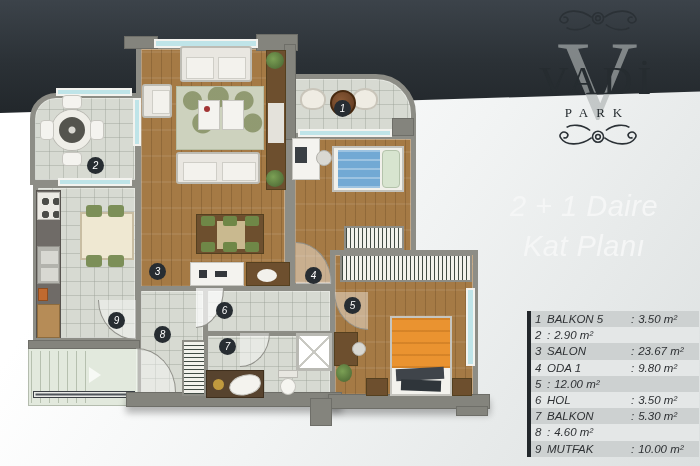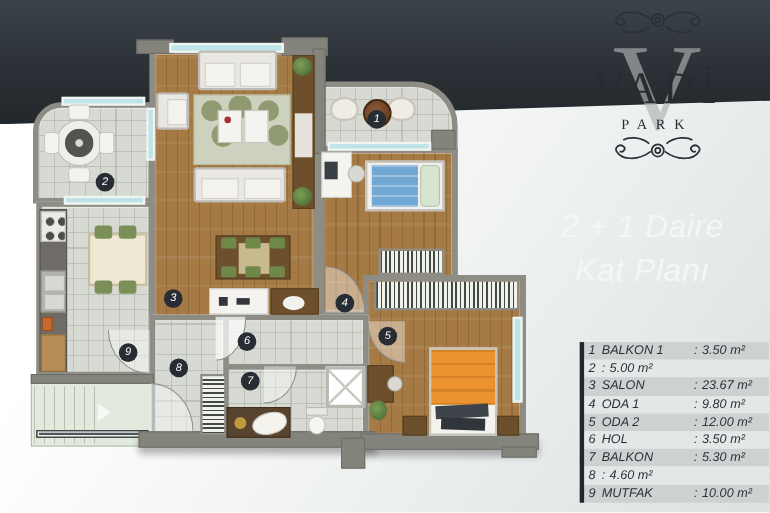--- a/index.html
+++ b/index.html
@@ -244,44 +244,43 @@
 
   <div class="abs title" style="z-index:3;">
     <div>2 + 1 Daire</div>
     <div>Kat Planı</div>
   </div>
 
   <div class="abs legend" style="z-index:3;">
     <div class="lbar"></div>
     <div class="lrow r-odd">
         <span class="ln">1</span>
-        <span class="lname">BALKON 1</span>
+        <span class="lname">BALKON 5</span>
         <span class="lcolon">:</span>
         <span class="larea">3.50 m²</span>
       </div>
     <div class="lrow r-even">
         <span class="ln">2</span>
         <span class="lcolon">:</span>
-        <span class="larea">5.00 m²</span>
+        <span class="larea">2.90 m²</span>
       </div>
     <div class="lrow r-odd">
         <span class="ln">3</span>
         <span class="lname">SALON</span>
         <span class="lcolon">:</span>
         <span class="larea">23.67 m²</span>
       </div>
     <div class="lrow r-even">
         <span class="ln">4</span>
         <span class="lname">ODA 1</span>
         <span class="lcolon">:</span>
         <span class="larea">9.80 m²</span>
       </div>
     <div class="lrow r-odd">
         <span class="ln">5</span>
-        <span class="lname">ODA 2</span>
         <span class="lcolon">:</span>
         <span class="larea">12.00 m²</span>
       </div>
     <div class="lrow r-even">
         <span class="ln">6</span>
         <span class="lname">HOL</span>
         <span class="lcolon">:</span>
         <span class="larea">3.50 m²</span>
       </div>
     <div class="lrow r-odd">

